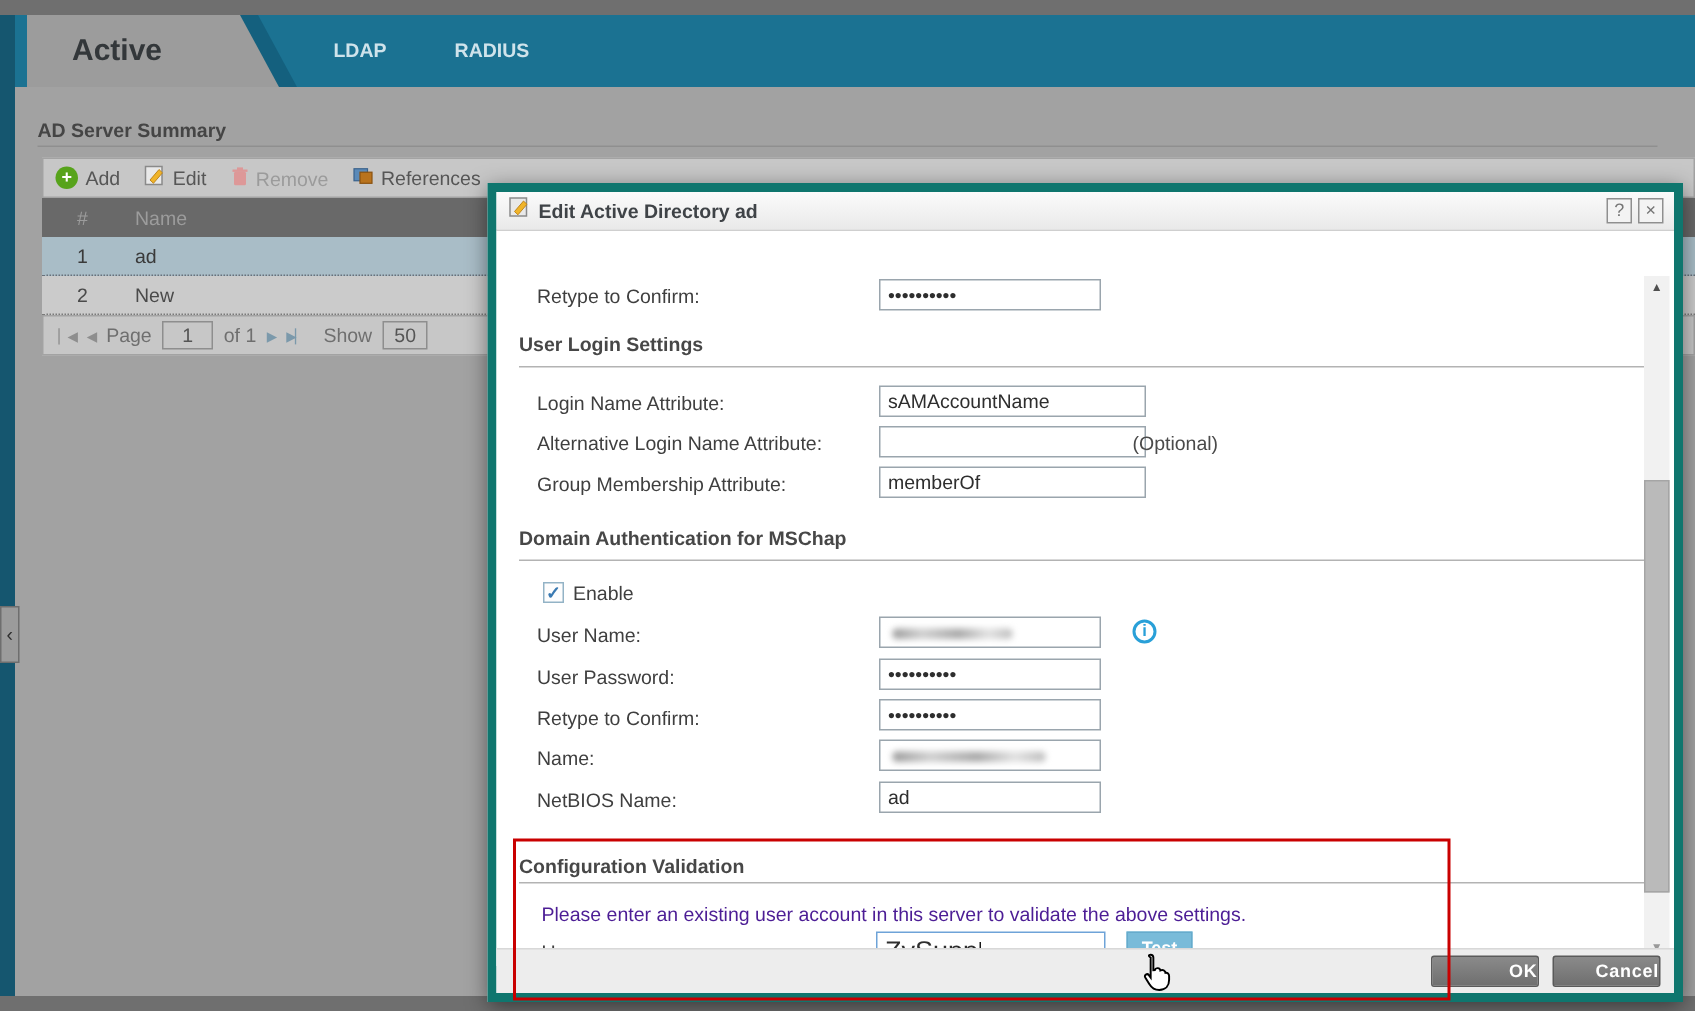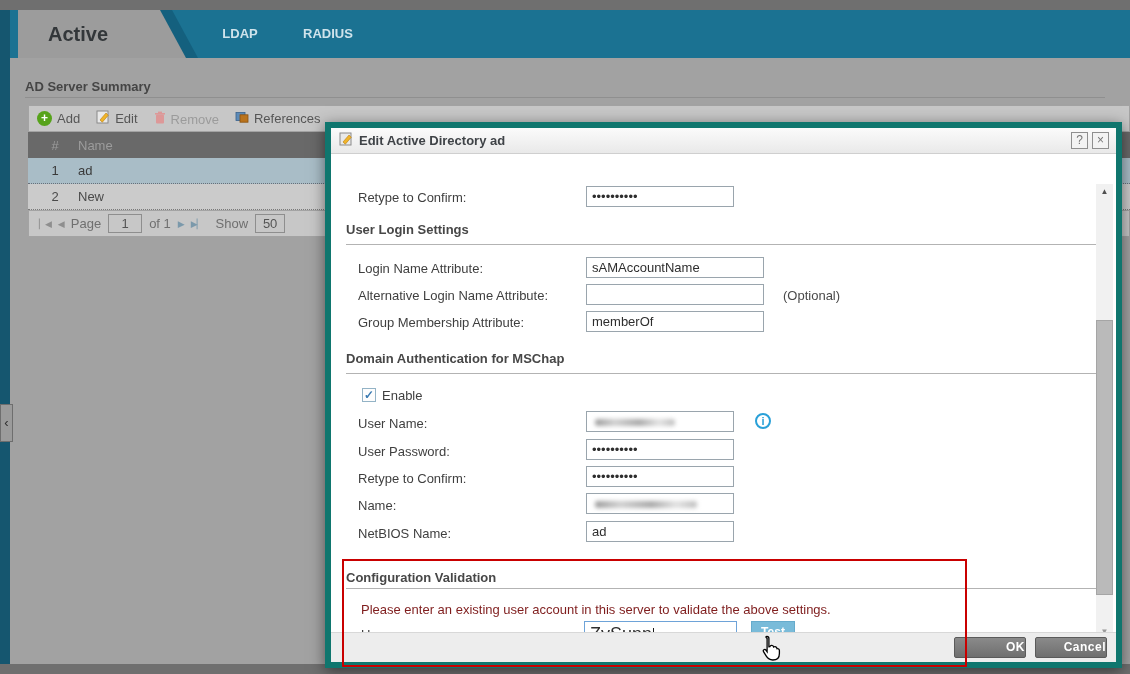--- a/index.html
+++ b/index.html
@@ -36,21 +36,21 @@
   .add-glyph { width:15px; height:15px; border-radius:50%; background:#57a31b; color:#fff; font-weight:bold;
     font-size:12px; line-height:14px; text-align:center; display:inline-block; }
 
   
   #ad-table { left:28px; top:132px; width:1102px; }
   .trow { position:relative; width:100%; height:26px; font-size:13px; display:flex; align-items:center; }
   #thead { background:#696969; color:#9c9c9c; }
   #row1 { background:#a9bdc7; color:#3a3a3a; border-bottom:1px dotted #68707a; }
   #row2 { background:#cbcbcb; color:#4a4a4a; border-bottom:1px dotted #7a7a7a; }
   .cell-num { width:30px; text-align:center; margin-left:12px; }
-  .cell-name { margin-left:8px; }
+  .cell-name { margin-left:20px; }
   #pager { background:#c7c7c7; border:1px solid #a3a3a3; height:27px; color:#6f6f6f; gap:7px; padding-left:10px; }
   .pager-ico { font-size:9px; color:#8e8e8e; cursor:pointer; letter-spacing:-1px; }
   .pager-ico.blue { color:#7b99ab; }
   .pager-input { width:34px; height:19px; border:1px solid #8e8e8e; background:transparent; text-align:center;
     font-size:13px; color:#555; font-family:inherit; }
   .show-input { width:30px; }
 
   
   #dialog { left:325px; top:122px; width:797px; height:546px; background:#fff; border:6px solid #0f766e;
     box-shadow:0 3px 14px rgba(0,0,0,.5); z-index:10; }
@@ -199,21 +199,21 @@
     <input class="tbox" style="top: 32px;" value="••••••••••">
 
     <span class="sec-head" style="top:68px">User Login Settings</span>
     <div class="sec-rule" style="top:90px"></div>
 
     <span class="label" style="left:27px; top:107px">Login Name Attribute:</span>
     <input class="tbox wide" style="top: 103px;" value="sAMAccountName">
 
     <span class="label" style="left:27px; top:134px">Alternative Login Name Attribute:</span>
     <input class="tbox wide" style="top: 130px;" value="">
-    <span class="label" style="left:452px; top:134px; color:#4a4a4a">(Optional)</span>
+    <span class="label" style="left:424px; top:134px; color:#4a4a4a">(Optional)</span>
 
     <span class="label" style="left:27px; top:161px">Group Membership Attribute:</span>
     <input class="tbox wide" style="top: 157px;" value="memberOf">
 
     <span class="sec-head" style="top:197px">Domain Authentication for MSChap</span>
     <div class="sec-rule" style="top:219px"></div>
 
     <div class="checkbox" style="left:31px; top:234px">
       <span>✓</span>
     </div>
@@ -239,21 +239,21 @@
     </div>
 
     <span class="label" style="left:27px; top:372px">NetBIOS Name:</span>
     <input class="tbox" style="top: 367px;" value="ad">
 
     <div id="red-box"></div>
 
     <span class="sec-head" style="top:416px">Configuration Validation</span>
     <div class="sec-rule" style="top:434px"></div>
 
-    <span class="label" style="left:30px; top:448px; color:#7f1d1d">Please enter an existing user account in this server to validate the above settings.</span>
+    <span class="label" style="left:30px; top:448px; color:#4c1d95">Please enter an existing user account in this server to validate the above settings.</span>
 
     <span class="label" style="left:30px; top:473px">Username:</span>
     <div id="val-input">
       <span id="val-username">ZySupp</span><span class="caret"></span>
     </div>
     <div id="test-btn">Test</div>
 
     <div id="cursor">
       <svg width="22" height="26" viewBox="0 0 22 26">
         <path d="M8 1.5c1.1 0 1.9.8 1.9 1.9v8.4l1-.1c.5-1.9 3.5-1.6 3.7.3 1.5-.9 3.3 0 3.4 1.6 1.3-.3 2.4.7 2.4 2v2.8c0 3.8-2.3 6.6-6.6 6.6-3.5 0-5-1.3-6.5-3.8l-2.8-4.6c-1-1.5 1.3-3 2.4-1.5l1.2 1.6V3.4C6.1 2.3 6.9 1.5 8 1.5z" fill="#ffffff" stroke="#000000" stroke-width="1.3"></path>

